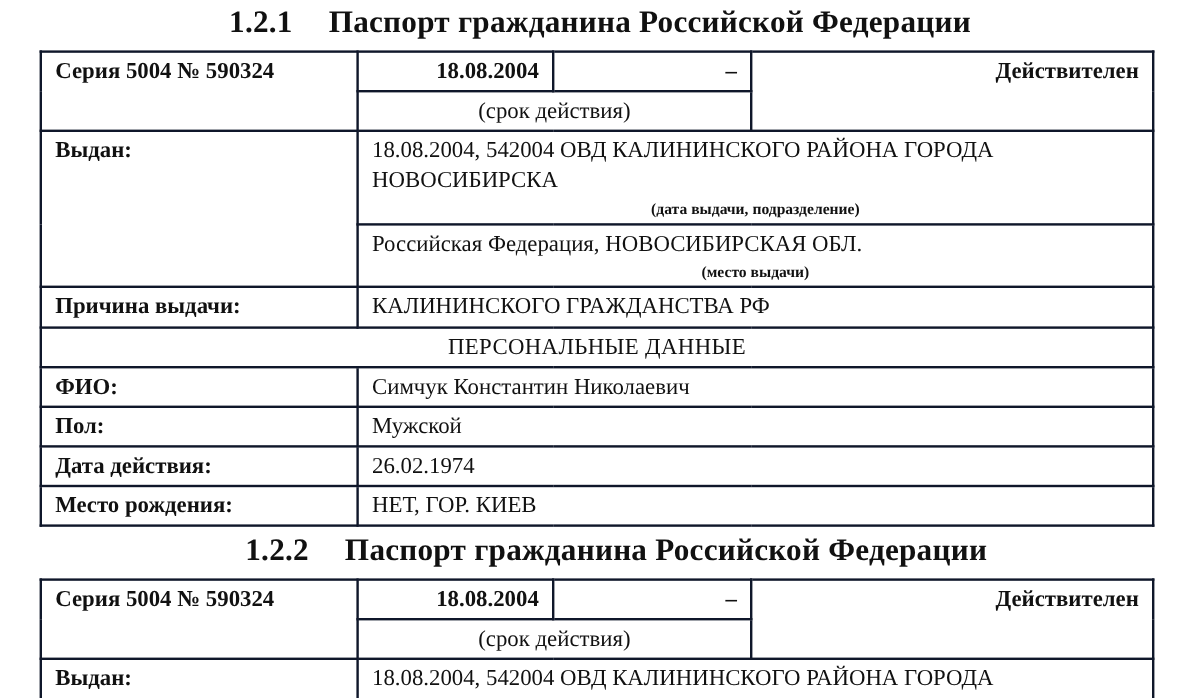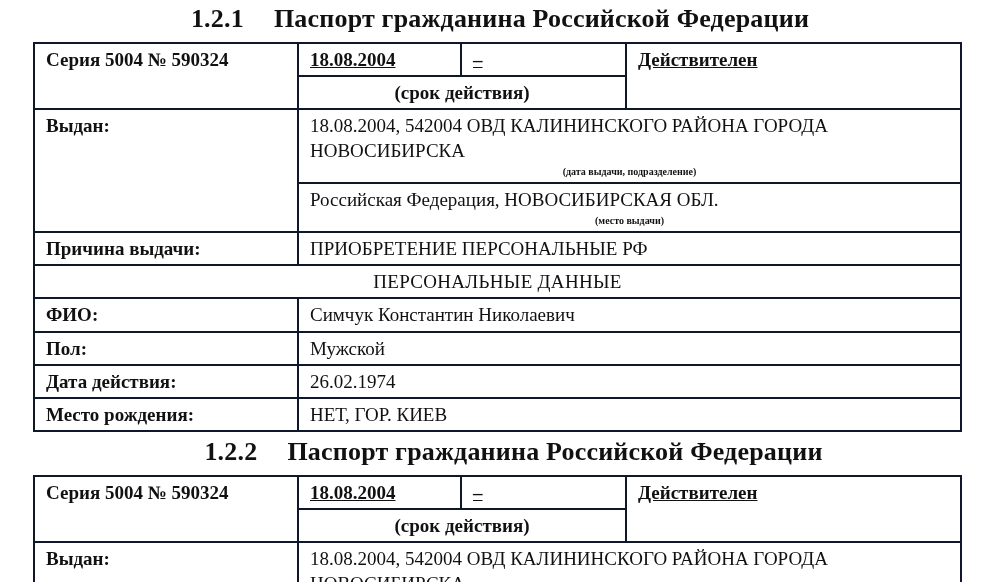--- a/index.html
+++ b/index.html
@@ -30,33 +30,33 @@
     margin-left: 33px;
   }
   table.passport-table td {
     border: 2px solid #0f172a;
     vertical-align: top;
     font-size: 19px;
     line-height: 1.32;
     padding: 3px 11px;
   }
   td.bold { font-weight: bold; }
-  td.center { text-align: left; text-decoration: underline; }
+  td.center { text-align: right; }
   tr.row-top { height: 27px; }
   tr.row-caption { height: 25px; }
   td.caption-cell {
     text-align: center;
     vertical-align: middle;
     font-size: 13px;
-    font-weight: bold;
+    font-weight: normal;
     padding: 1px 4px 3px;
   }
   .field-caption {
     text-align: center;
-    font-size: 10px;
+    font-size: 13px;
     font-weight: bold;
     line-height: 1.2;
     padding-top: 3px;
     padding-bottom: 1px;
   }
   td.multi-cell { padding: 5px 12px 2px; }
   .issued-value { max-width: 600px; }
   tr.row-issued { height: 70px; }
   tr.row-place { height: 49px; margin-top: 28px; }
   tr.row-reason { height: 32px; }
@@ -101,21 +101,21 @@
     </td>
   </tr>
   <tr class="row-place">
     <td class="multi-cell" colspan="3">
       <div>Российская Федерация, НОВОСИБИРСКАЯ ОБЛ.</div>
       <div class="field-caption">(место выдачи)</div>
     </td>
   </tr>
   <tr class="row-reason">
     <td class="bold">Причина выдачи:</td>
-    <td colspan="3">ПРИОБРЕТЕНИЕ ПЕРСОНАЛЬНЫЕ РФ</td>
+    <td colspan="3">КАЛИНИНСКОГО ГРАЖДАНСТВА РФ</td>
   </tr>
   <tr class="row-personal-header">
     <td class="personal-header-cell" colspan="4">ПЕРСОНАЛЬНЫЕ ДАННЫЕ</td>
   </tr>
   <tr class="row-pair">
     <td class="bold">ФИО:</td>
     <td colspan="3">Симчук Константин Николаевич</td>
   </tr>
   <tr class="row-pair">
     <td class="bold">Пол:</td>

